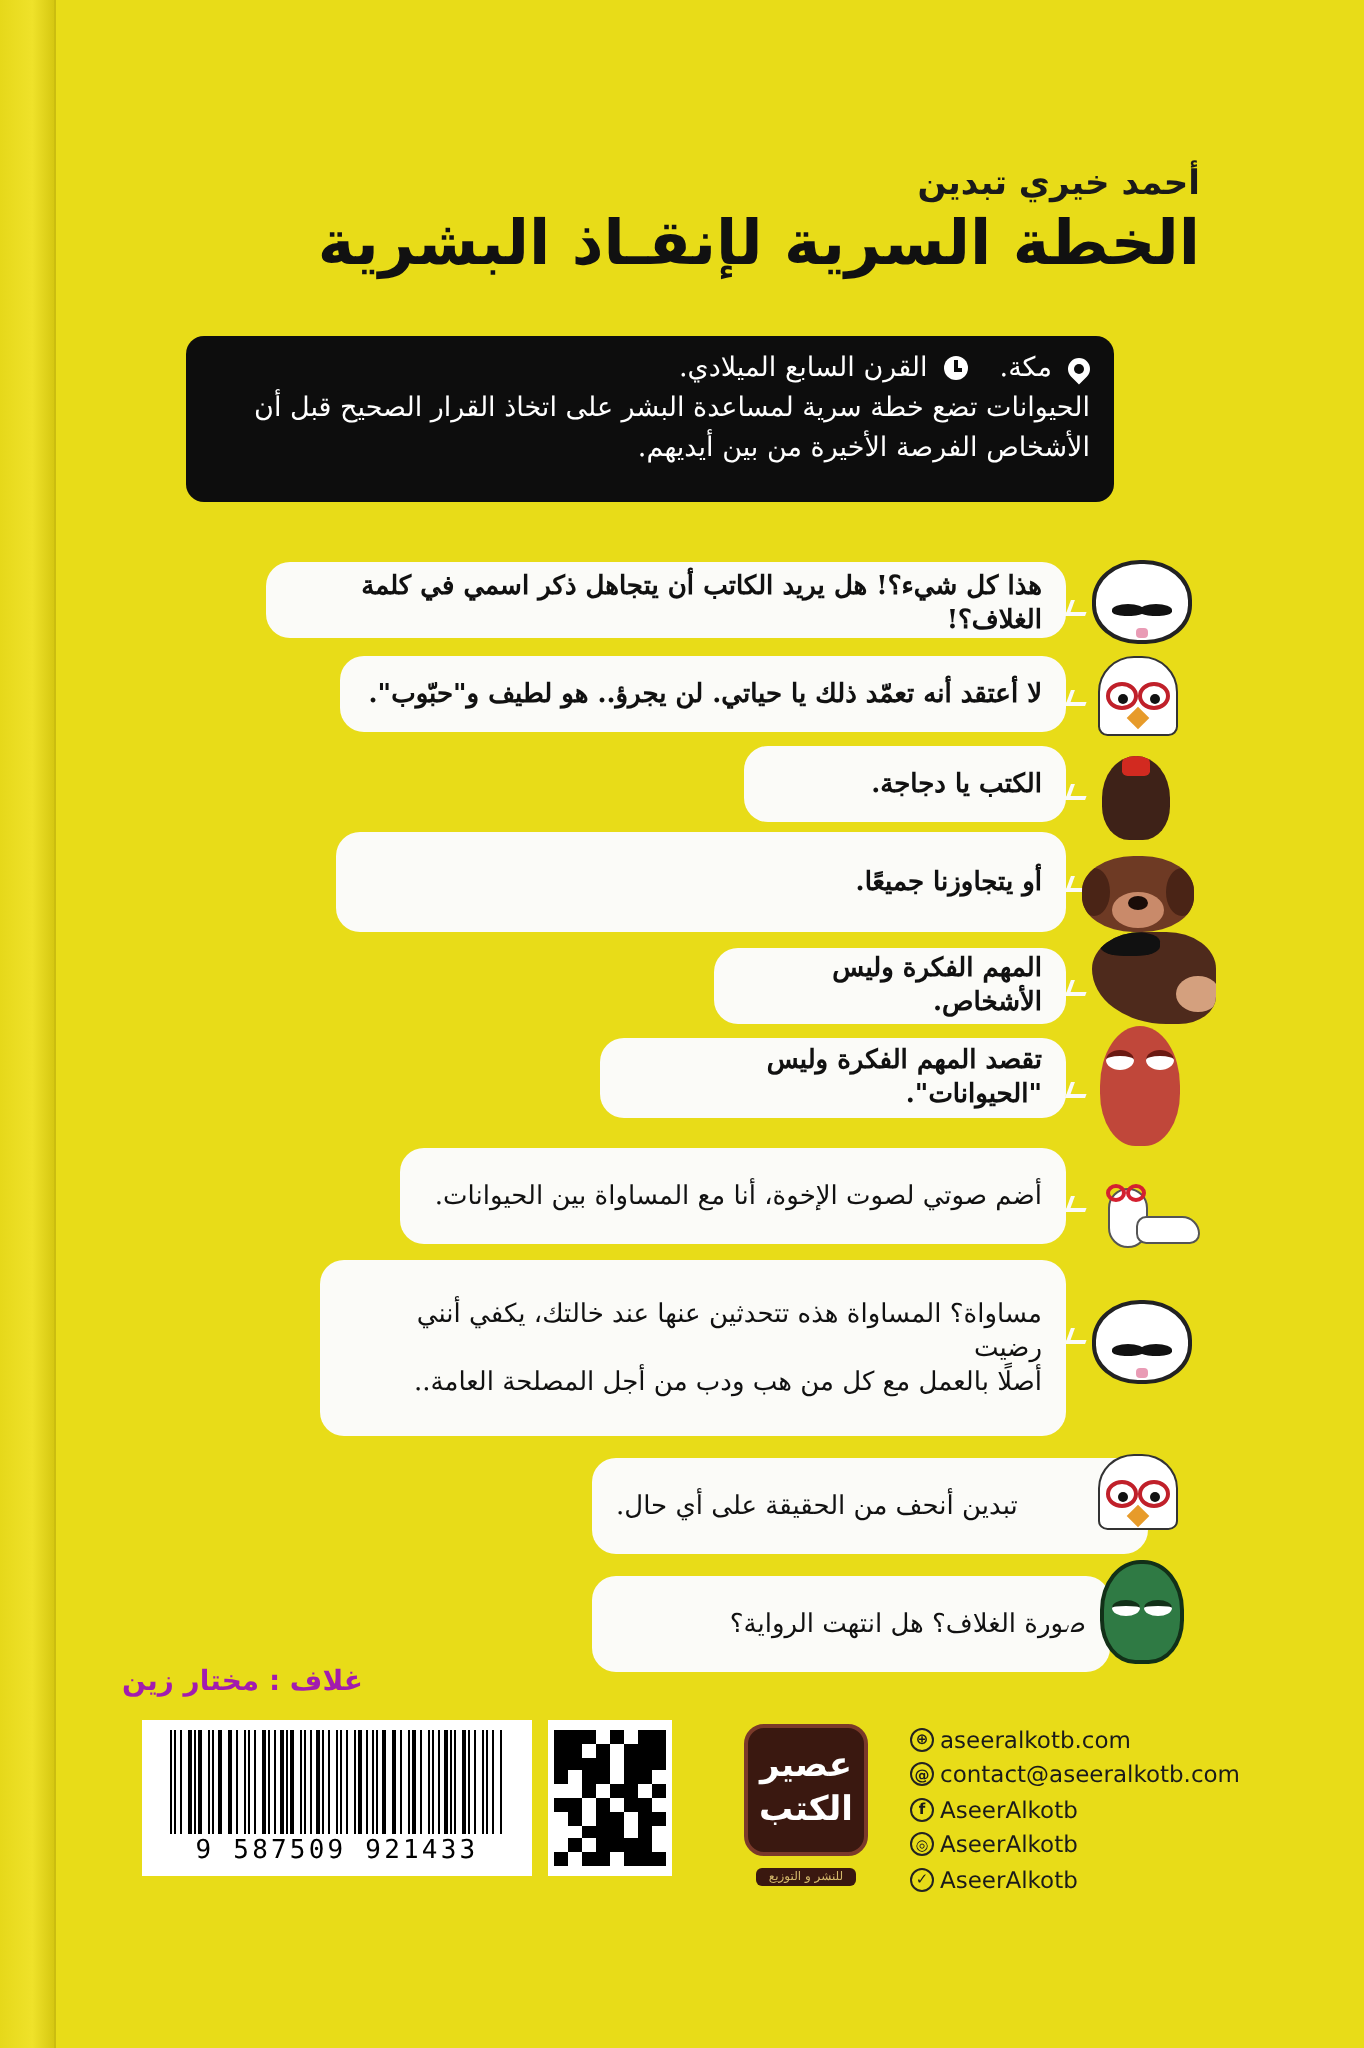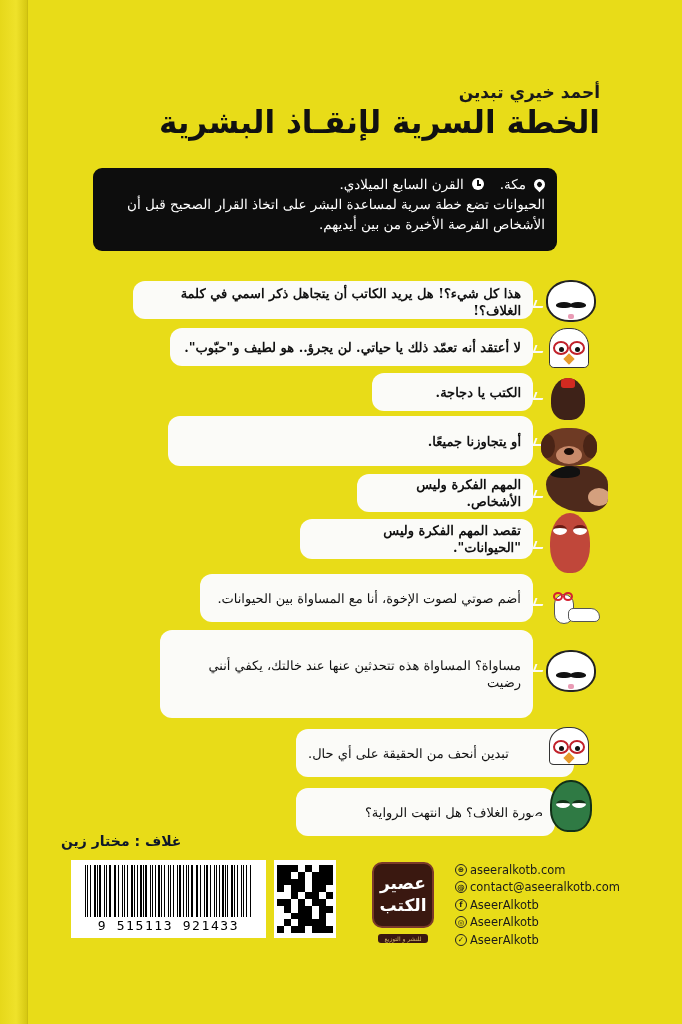--- a/index.html
+++ b/index.html
@@ -81,21 +81,21 @@
   .av-hippo .eye { position: absolute; top: 12px; width: 14px; height: 10px; background: #fff; border-radius: 50%; border-top: 3px solid #6a1a12; }
   .av-worm { background: transparent; }
   .av-worm .body { position: absolute; left: 4px; top: 6px; width: 20px; height: 30px; background: #fff; border-radius: 10px; border: 1px solid #555; }
   .av-worm .tailp { position: absolute; left: 18px; top: 20px; width: 32px; height: 14px; background: #fff; border-radius: 8px 14px 8px 8px; border: 1px solid #555; }
   .av-worm .glass { position: absolute; top: 4px; width: 10px; height: 9px; border: 2px solid #d42030; border-radius: 50%; }
   .av-turtle { background: #2f7a44; border-radius: 48% 48% 42% 42%; border: 2px solid #123018; }
   .av-turtle .eye { position: absolute; top: 18px; width: 14px; height: 8px; background: #fff; border-radius: 50%; border-top: 3px solid #123018; }
 
   .credit {
     position: absolute; left: 61px; top: 833px; direction: rtl;
-    font-weight: bold; font-size: 14px; color: #0f172a;
+    font-weight: bold; font-size: 14px; color: #a21caf;
   }
   .barcode-box {
     position: absolute; left: 71px; top: 860px; width: 195px; height: 78px;
     background: #fff; padding: 5px 14px 0 14px;
   }
   .bars { height: 52px; display: flex; align-items: stretch; }
   .bars span { display: block; height: 100%; background: #000; }
   .barnum { font-family: "DejaVu Sans Mono", monospace; font-size: 13px; letter-spacing: 1.6px; text-align: center; color: #000; margin-top: 1px; }
 
   .qr-box {
@@ -214,20 +214,21 @@
   <div class="tail" style="left:534px; top:598px;"></div>
   <div class="avatar av-worm" style="left:550px; top:588px; width:58px; height:40px; border-radius:0;">
     <span class="body"></span>
       <span class="tailp"></span>
     <span class="glass" style="left:3px;"></span>
       <span class="glass" style="left:13px;"></span>
   </div>
 
   <div class="bubble light" style="left:160px; top:630px; width:373px; height:88px;">
     <div>مساواة؟ المساواة هذه تتحدثين عنها عند خالتك، يكفي أنني رضيت</div>
+    <div>أصلًا بالعمل مع كل من هب ودب من أجل المصلحة العامة..</div>
   </div>
   <div class="tail" style="left:534px; top:664px;"></div>
   <div class="avatar av-cat" style="left:546px; top:650px; width:50px; height:42px;">
     <span class="eye" style="left:8px;"></span>
       <span class="eye" style="right:8px;"></span>
       <span class="nose"></span>
   </div>
 
   <div class="bubble light" style="left:296px; top:729px; width:278px; height:48px;align-items:flex-end;">
     <div>تبدين أنحف من الحقيقة على أي حال.</div>
@@ -306,21 +307,21 @@
       <span style="width: 1px; margin-right: 2px;"></span>
       <span style="width: 1px; margin-right: 3px;"></span>
       <span style="width: 3px; margin-right: 1px;"></span>
       <span style="width: 2px; margin-right: 2px;"></span>
       <span style="width: 1px; margin-right: 3px;"></span>
       <span style="width: 1px; margin-right: 1px;"></span>
       <span style="width: 2px; margin-right: 2px;"></span>
       <span style="width: 1px; margin-right: 3px;"></span>
       <span style="width: 2px; margin-right: 1px;"></span>
     </div>
-  <div class="barnum">9 515113 921433</div>
+  <div class="barnum">9 587509 921433</div>
 </div>
 
 <div class="qr-box">
   <div class="qr" id="qr">
       <i class="b"></i>
       <i class="b"></i>
       <i class="b"></i>
       <i></i>
       <i class="b"></i>
       <i></i>

